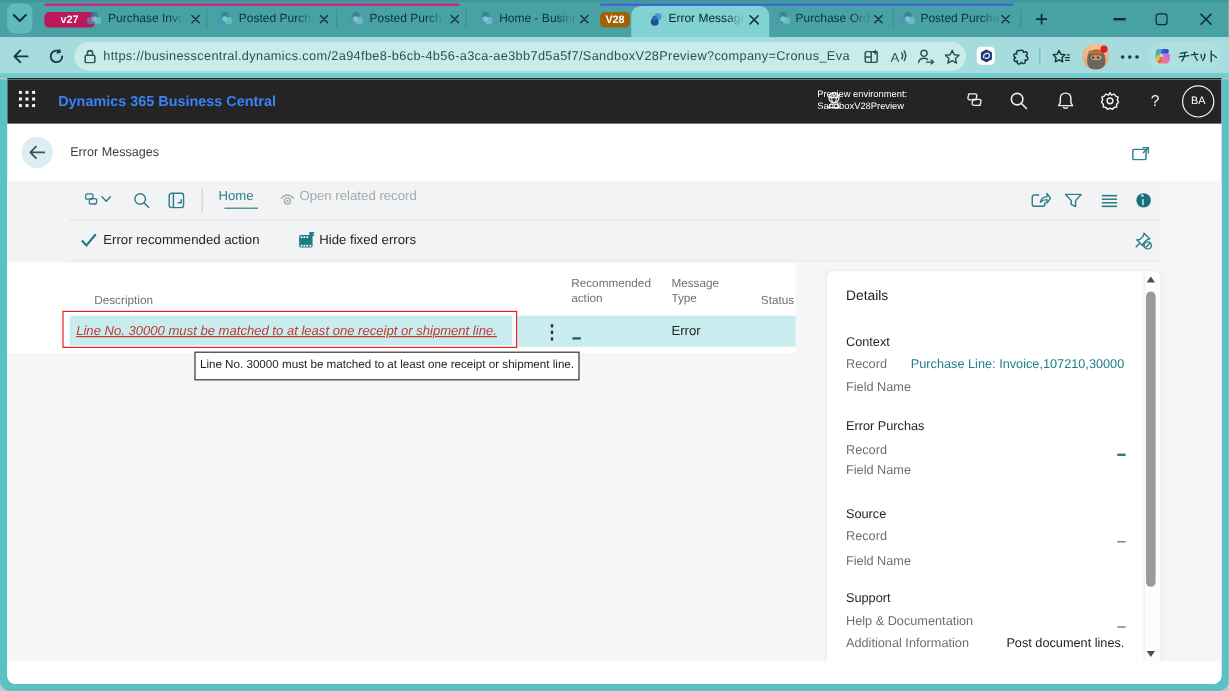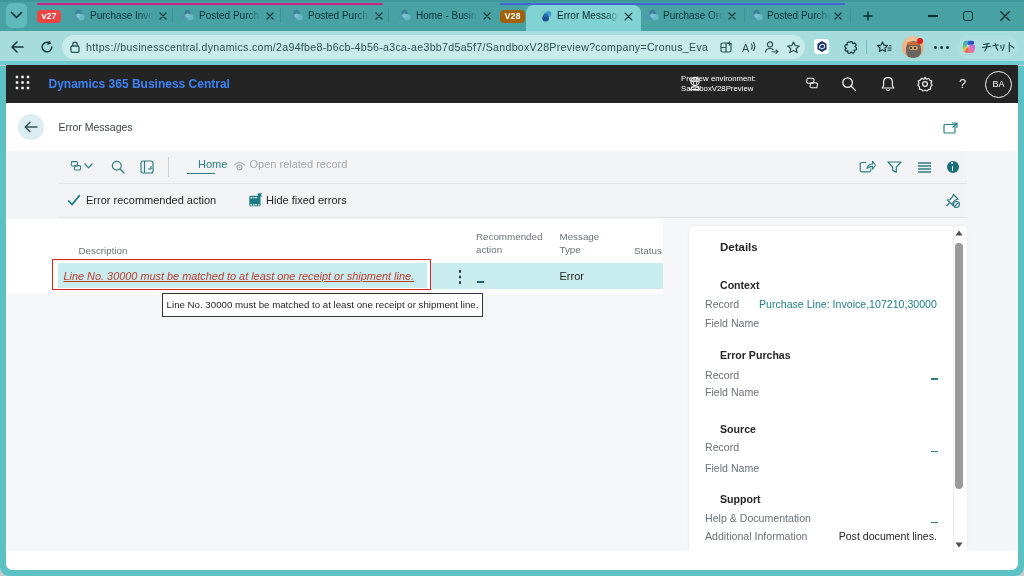--- a/index.html
+++ b/index.html
@@ -22,21 +22,21 @@
 <div class="abs" id="tabbar"></div>
 
 <div class="abs" style="left:6px; top:3px; width:21px; height:25px; border-radius:6px; background:#60babc;"></div>
 <svg class="abs" style="left:10px; top:11px;" width="13" height="9" viewBox="0 0 13 9">
     <path d="M1.5 1.5 L6.5 6.5 L11.5 1.5" fill="none" stroke="#0e3234" stroke-width="1.7" stroke-linecap="round" stroke-linejoin="round"></path>
   </svg>
 
 <div class="abs" style="left:37px; top:3px; width:346px; height:2.2px; background:#ce2287; border-radius:2px;"></div>
 <div class="abs" style="left:500px; top:3px; width:345px; height:2.2px; background:#3f66d4; border-radius:2px;"></div>
 
-<div class="abs groupchip" style="left:37px; width:24px; background:#ef4444;">v27</div>
+<div class="abs groupchip" style="left:37px; width:42px; background:#be185d;">v27</div>
 <div class="abs groupchip" style="left:500px; width:25px; background:#a16207;">V28</div>
 
 <div class="abs" style="left:526px; top:5px; width:115px; height:26px; background:#80d2d3; border-radius:8px 8px 0 0;"></div>
 
 <svg class="abs fav" style="left:72px; top:9px;" width="13" height="13" viewBox="0 0 13 13">
     <g opacity="0.72">
       <circle cx="6.5" cy="3.8" r="3.1" fill="#3a7399"></circle>
       <circle cx="3.6" cy="8.2" r="3.1" fill="#4f93b4"></circle>
       <circle cx="9.4" cy="8.2" r="3.1" fill="#74c2d4"></circle>
       <circle cx="6.5" cy="6.8" r="2.2" fill="#93d2de"></circle>
@@ -311,21 +311,21 @@
   <svg class="abs" style="left:105px; top:94px;" width="14" height="14" viewBox="0 0 14 14">
       <circle cx="5.8" cy="5.8" r="4.4" fill="none" stroke="#2e7d86" stroke-width="1.2"></circle>
       <path d="M9 9 L13 13" stroke="#2e7d86" stroke-width="1.2" stroke-linecap="round"></path>
     </svg>
   <svg class="abs" style="left:134px; top:94px;" width="14" height="14" viewBox="0 0 14 14">
       <rect x="1" y="1" width="12" height="12" rx="2" fill="none" stroke="#2e7d86" stroke-width="1.2"></rect>
       <path d="M4.5 1 V13" stroke="#2e7d86" stroke-width="1.2"></path>
       <path d="M8 9 L11 9 L11 6" fill="none" stroke="#2e7d86" stroke-width="1.2"></path>
     </svg>
   <div class="abs" style="left:162px; top:91px; width:1px; height:20px; background:#cfd0d1;"></div>
-  <div class="abs" style="left:192px; top:93px; font-size:11px; color:#2d7f87; line-height:11px;">Home</div>
+  <div class="abs" style="left:176px; top:93px; font-size:11px; color:#2d7f87; line-height:11px;">Home</div>
   <div class="abs" style="left:180.5px; top:106.7px; width:28.5px; height:1.6px; background:#2d7f87;"></div>
   <svg class="abs" style="left:226.5px; top:95px;" width="13" height="11" viewBox="0 0 13 11">
       <path d="M1 4.5 Q6.5 -1.5 12 4.5" fill="none" stroke="#a4aaae" stroke-width="1.1"></path>
       <circle cx="6.5" cy="6.4" r="2.5" fill="none" stroke="#a4aaae" stroke-width="1.1"></circle>
       <circle cx="6.5" cy="6.4" r="0.9" fill="#a4aaae"></circle>
     </svg>
   <div class="abs" style="left:243.5px; top:93px; font-size:11px; color:#a4aaae; line-height:11px;">Open related record</div>
 
   <svg class="abs" style="left:853px; top:94px;" width="17" height="13" viewBox="0 0 17 13">
       <path d="M7 2.5 H3 Q1.2 2.5 1.2 4.3 V10 Q1.2 11.8 3 11.8 H10 Q11.8 11.8 11.8 10 V8.5" fill="none" stroke="#2e7d86" stroke-width="1.2"></path>
@@ -417,16 +417,16 @@
   <svg class="abs" style="left:949px; top:476px;" width="8" height="6" viewBox="0 0 8 6">
       <path d="M0.5 0.5 H7.5 L4 5.5 Z" fill="#4f4f4f"></path>
     </svg>
 
   <div class="abs" style="left:0; top:485px; width:1012px; height:19px; background:#ffffff;"></div>
 </div>
 
 <style>
   .tdiv { top:8px; width:1px; height:15px; background:#3b9193; }
   .thead { font-size:9.8px; color:#6a7176; line-height:13px; }
-  .pbold { font-size:10.6px; font-weight:bold; color:#252525; line-height:11px;margin-left:15px; }
+  .pbold { font-size:10.6px; font-weight:normal; color:#252525; line-height:11px; }
   .plab { font-size:10.6px; color:#68707a; line-height:11px; }
   .pus { left:925px; width:6.5px; height:1.5px; background:#2e7d86; }
 </style>
 
 </body></html>

